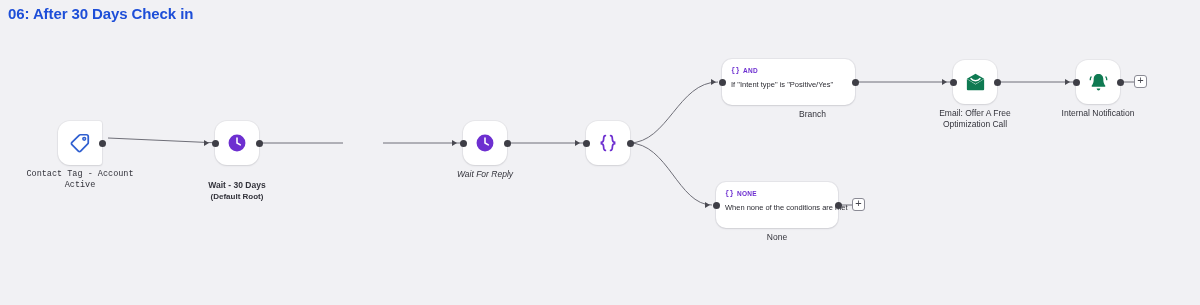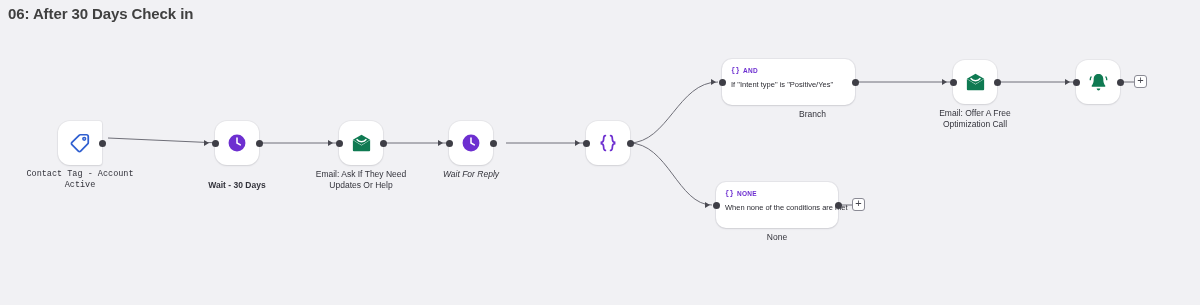--- a/index.html
+++ b/index.html
@@ -19,21 +19,21 @@
     left: 0; top: 0;
     width: 1200px;
     height: 305px;
   }
   .title {
     position: absolute;
     left: 8px;
     top: 5px;
     font-size: 15px;
     font-weight: 700;
-    color: #404040;
+    color: #1d4ed8;
     letter-spacing: -0.1px;
     white-space: nowrap;
   }
   svg.edges {
     position: absolute;
     left: 0; top: 0;
     width: 1200px;
     height: 305px;
     pointer-events: none;
   }
@@ -206,39 +206,26 @@
       <div class="arrow-in"></div>
       <div class="port left"></div>
       <svg class="ic" width="22" height="22" viewBox="0 0 24 24">
         <circle cx="12" cy="12" r="9.2" fill="#6d2fd0"></circle>
         <path d="M12 6.6 L12 12 L15.6 14.1" stroke="#ffffff" stroke-width="1.7" stroke-linecap="round" fill="none"></path>
       </svg>
       <div class="port right"></div>
     </div>
     <div class="node-label">
       <span>Wait - 30 Days</span>
-    </div>
-  </div>
-
-  <div class="node icon-node" style="left:339px; top:121px;">
-    <div class="node-card">
-      <div class="arrow-in"></div>
-      <div class="port left"></div>
-      <svg class="ic" width="23" height="23" viewBox="0 0 24 24">
-        <path d="M3 8.4 L12 14.2 L21 8.4 L21 19 C21 19.6 20.6 20 20 20 L4 20 C3.4 20 3 19.6 3 19 Z" fill="#0f7a52"></path>
-        <path d="M3 8.2 L12 2.8 L21 8.2 L12 13.6 Z" fill="#0f7a52"></path>
-        <path d="M7.4 8.0 C9.3 10.9 14.7 10.9 16.6 8.0" stroke="#ffffff" stroke-width="1.7" fill="none" stroke-linecap="round"></path>
-      </svg>
-      <div class="port right"></div>
-    </div>
-    <div class="node-label">Email: Ask If They Need
-Updates Or Help</div>
-  </div>
-
-  <div class="node icon-node" style="left:449px; top:121px;font-style:italic;">
+      <span class="node-sub">(Default Root)</span>
+    </div>
+  </div>
+
+
+  <div class="node icon-node" style="left:463px; top:121px;font-style:italic;">
     <div class="node-card">
       <div class="arrow-in"></div>
       <div class="port left"></div>
       <svg class="ic" width="22" height="22" viewBox="0 0 24 24">
         <circle cx="12" cy="12" r="9.2" fill="#6d2fd0"></circle>
         <path d="M12 6.6 L12 12 L15.6 14.1" stroke="#ffffff" stroke-width="1.7" stroke-linecap="round" fill="none"></path>
       </svg>
       <div class="port right"></div>
     </div>
     <div class="node-label">Wait For Reply</div>
@@ -308,19 +295,20 @@
       <div class="arrow-in"></div>
       <div class="port left"></div>
       <svg class="ic" width="23" height="23" viewBox="0 0 24 24">
         <path d="M12 3.2 C9.0 3.2 7.0 5.4 7.0 8.3 C7.0 12.6 5.6 14.3 5.0 15.1 C4.6 15.7 5.0 16.5 5.7 16.5 L18.3 16.5 C19.0 16.5 19.4 15.7 19.0 15.1 C18.4 14.3 17.0 12.6 17.0 8.3 C17.0 5.4 15.0 3.2 12 3.2 Z" fill="#0f7a52"></path>
         <path d="M10.1 18.3 C10.3 19.6 11.0 20.4 12 20.4 C13.0 20.4 13.7 19.6 13.9 18.3 Z" fill="#0f7a52"></path>
         <path d="M4.3 6.2 C3.7 7.0 3.4 8.0 3.4 9.0" stroke="#0f7a52" stroke-width="1.4" fill="none" stroke-linecap="round"></path>
         <path d="M19.7 6.2 C20.3 7.0 20.6 8.0 20.6 9.0" stroke="#0f7a52" stroke-width="1.4" fill="none" stroke-linecap="round"></path>
       </svg>
       <div class="port right"></div>
     </div>
+    <div class="node-label">Internal Notification</div>
   </div>
 
   <div class="plus-btn" style="left:1134px; top:75px;">
     <span>+</span>
   </div>
 
 </div>
 
 </body></html>

